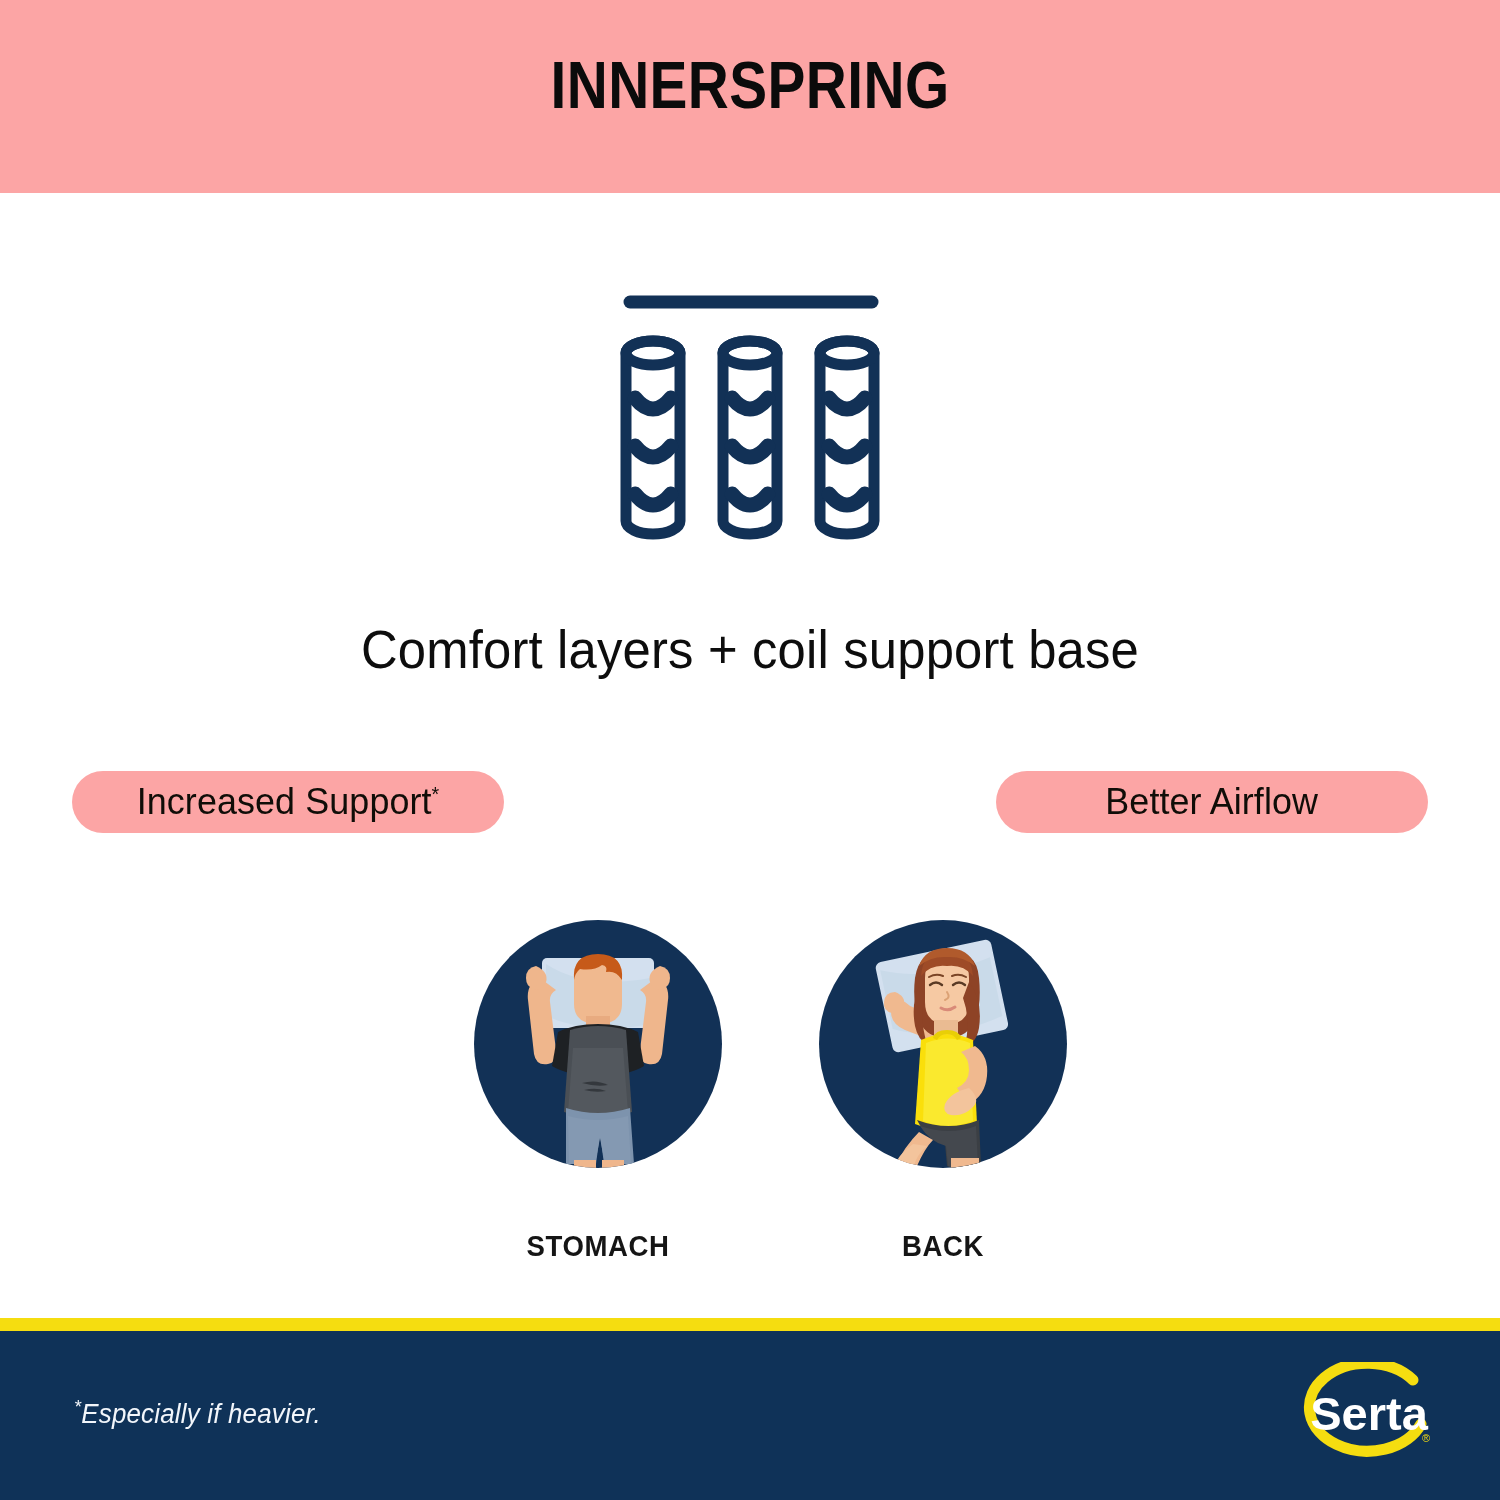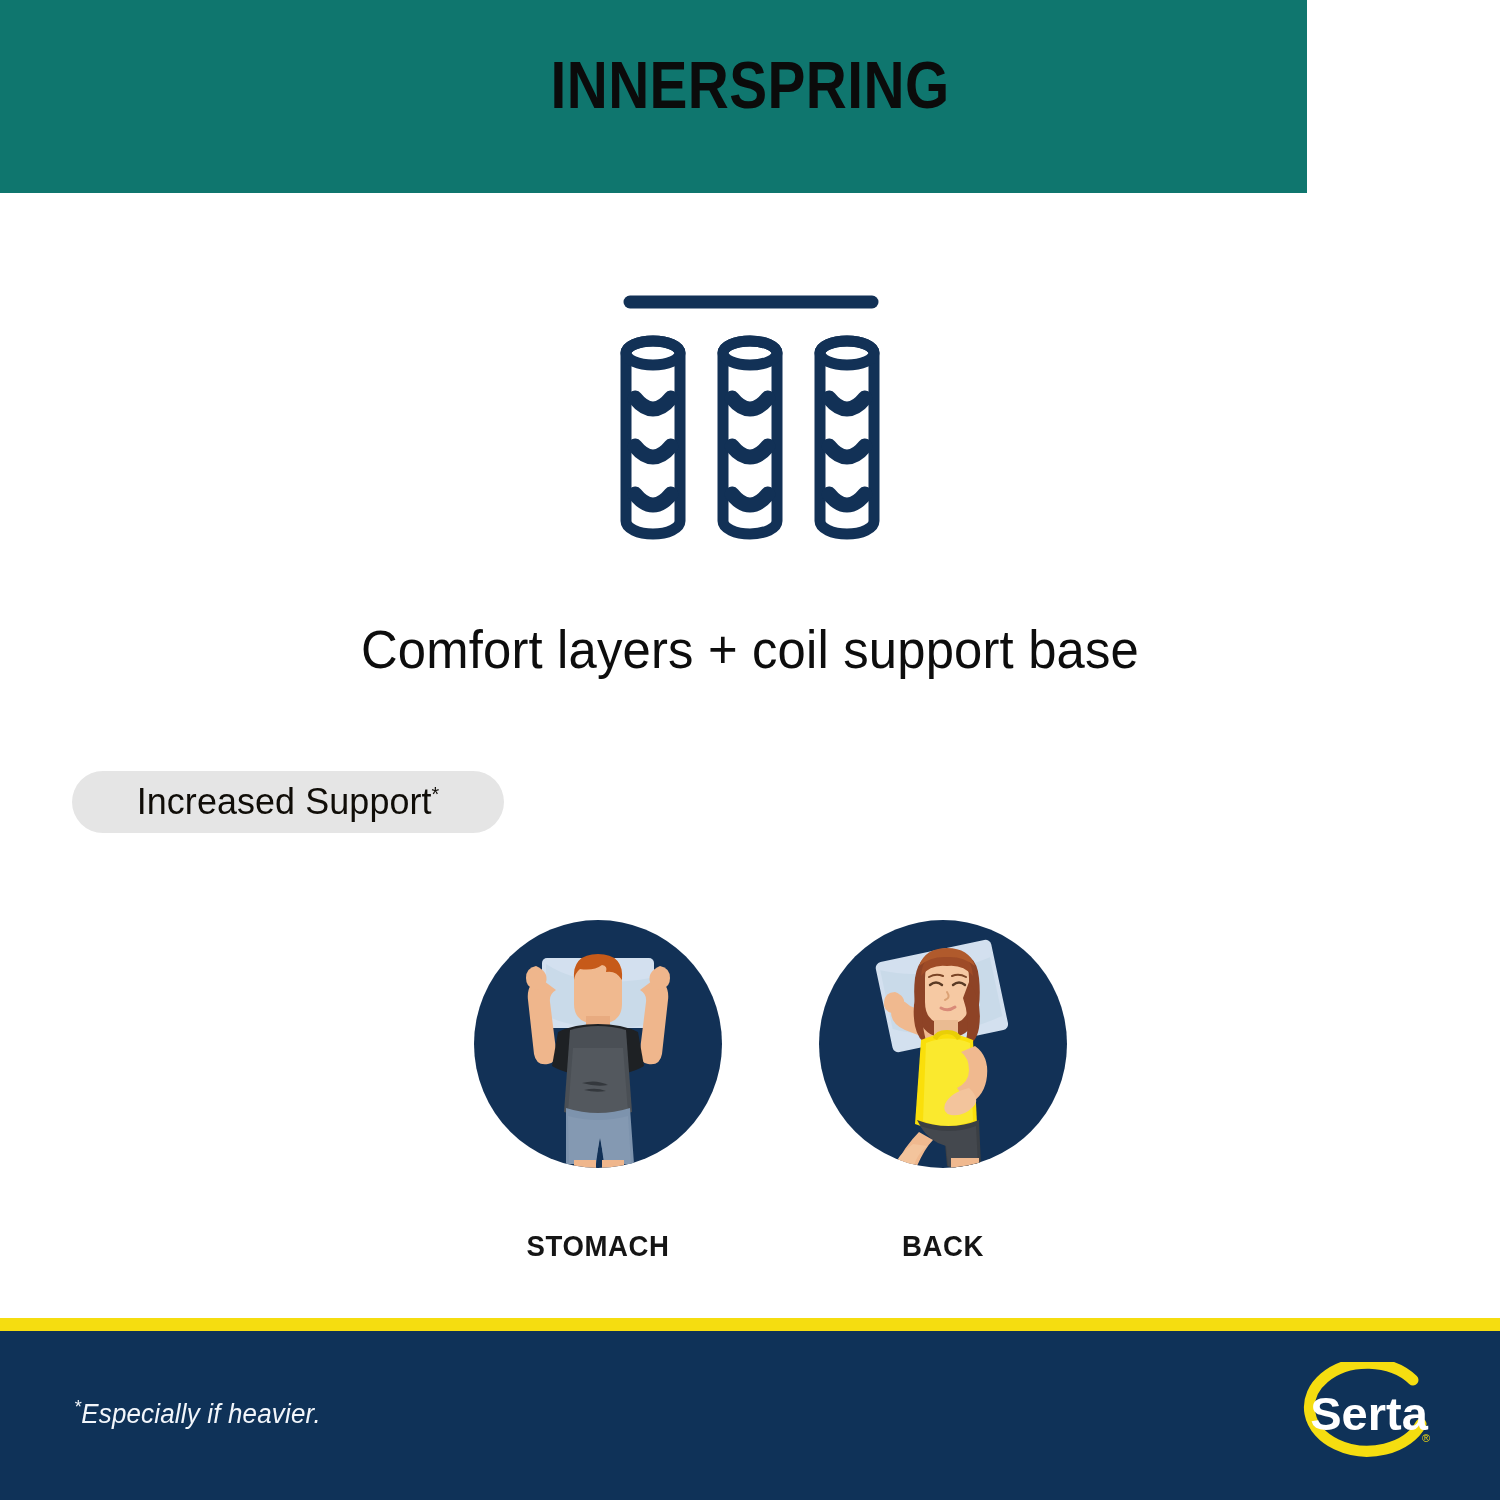--- a/index.html
+++ b/index.html
@@ -16,23 +16,23 @@
     width: 1500px;
     height: 1500px;
     background: #ffffff;
     overflow: hidden;
   }
 
   
   .header-band {
     position: absolute;
     left: 0; top: 0;
-    width: 1307px;
+    width: 1500px;
     height: 193px;
-    background: #0f766e;
+    background: #fca5a5;
   }
   .header-title {
     position: absolute;
     left: 0; top: 52px;
     width: 1500px;
     text-align: center;
     font-family: "Liberation Sans Narrow", "Liberation Sans", sans-serif;
     font-weight: 700;
     font-size: 66px;
     letter-spacing: 0.5px;
@@ -73,21 +73,21 @@
     position: absolute;
     left: 72px;
     top: 771px;
     width: 1356px;
     height: 62px;
     display: flex;
     justify-content: space-between;
     align-items: stretch;
   }
   .pill {
-    background: #e5e5e5;
+    background: #fca5a5;
     border-radius: 34px;
     display: flex;
     align-items: center;
     justify-content: center;
     box-sizing: border-box;
     padding: 0 18px;
   }
   .pill-0 { width: 432px; }
   .pill-1 { width: 428px; }
   .pill-2 { width: 432px; }
@@ -226,20 +226,23 @@
 
   <div class="subtitle">Comfort layers + coil support base</div>
 
   <div class="pills-row">
 
     <div class="pill pill-0">
       <span class="pill-label"><span>Increased Support</span><sup>*</sup></span>
     </div>
 
 
+    <div class="pill pill-2">
+      <span class="pill-label"><span>Better Airflow</span></span>
+    </div>
   </div>
 
   <div class="positions">
 
     <div class="position-item position-0">
       <div class="position-circle">
         <svg viewBox="0 0 248 248" width="248" height="248" aria-hidden="true">
 
           <rect x="68" y="38" width="112" height="70" rx="5" fill="#d3e0ef"></rect>
           <path d="M72 44 q40 26 104 14 v46 q-60 12 -104 -8 z" fill="#c9dae9"></path>

